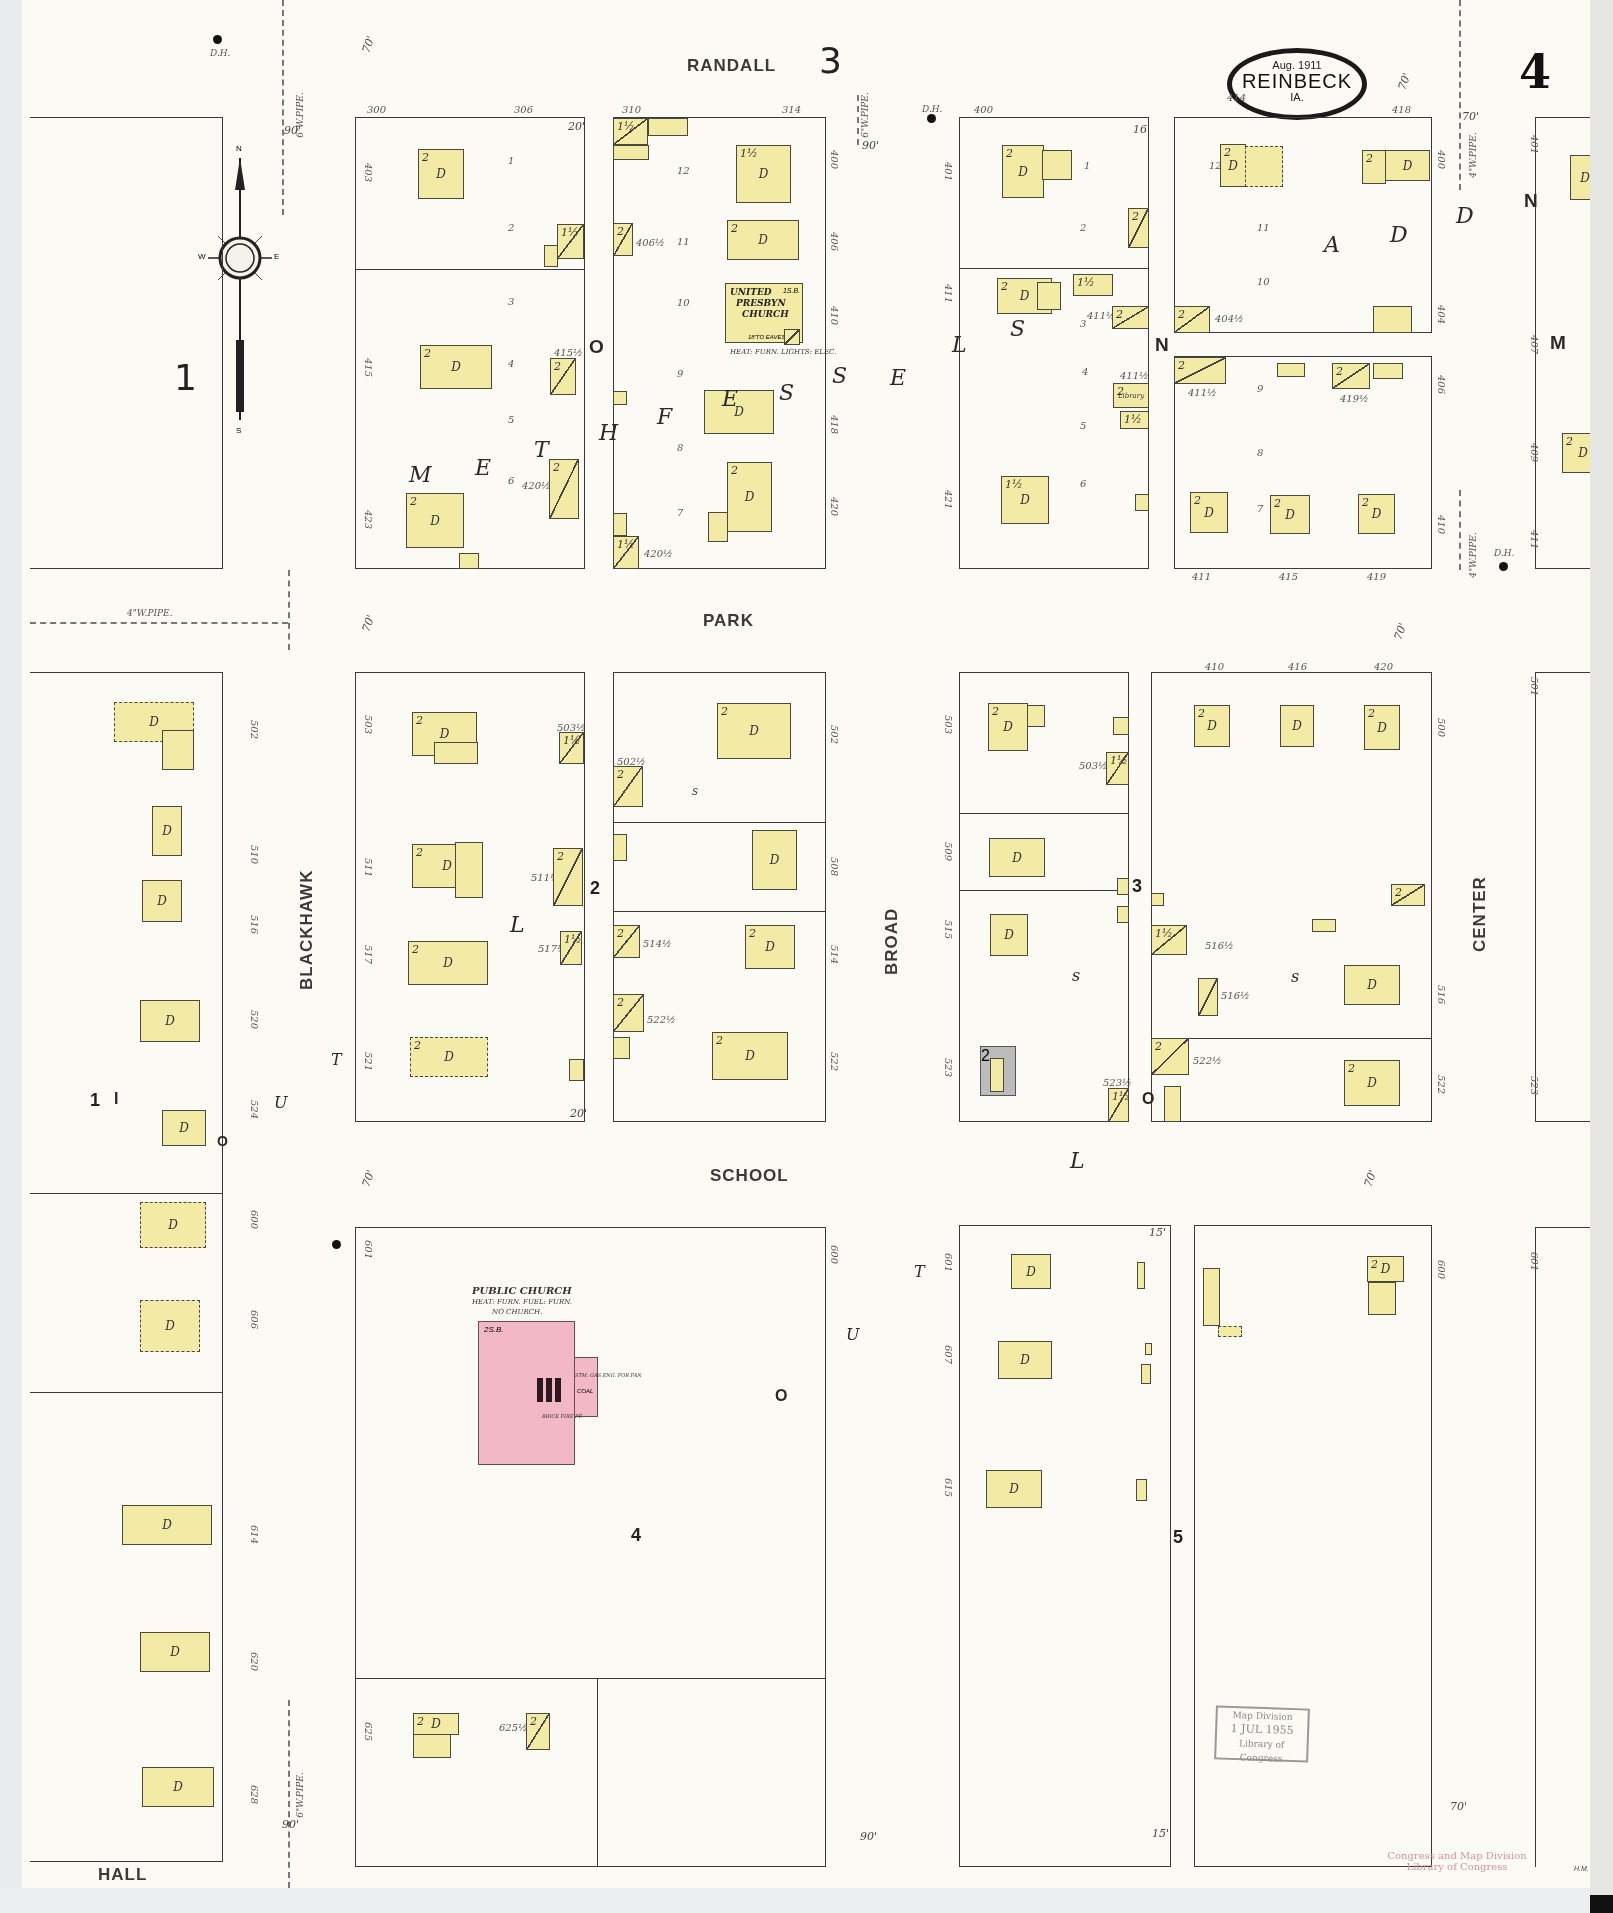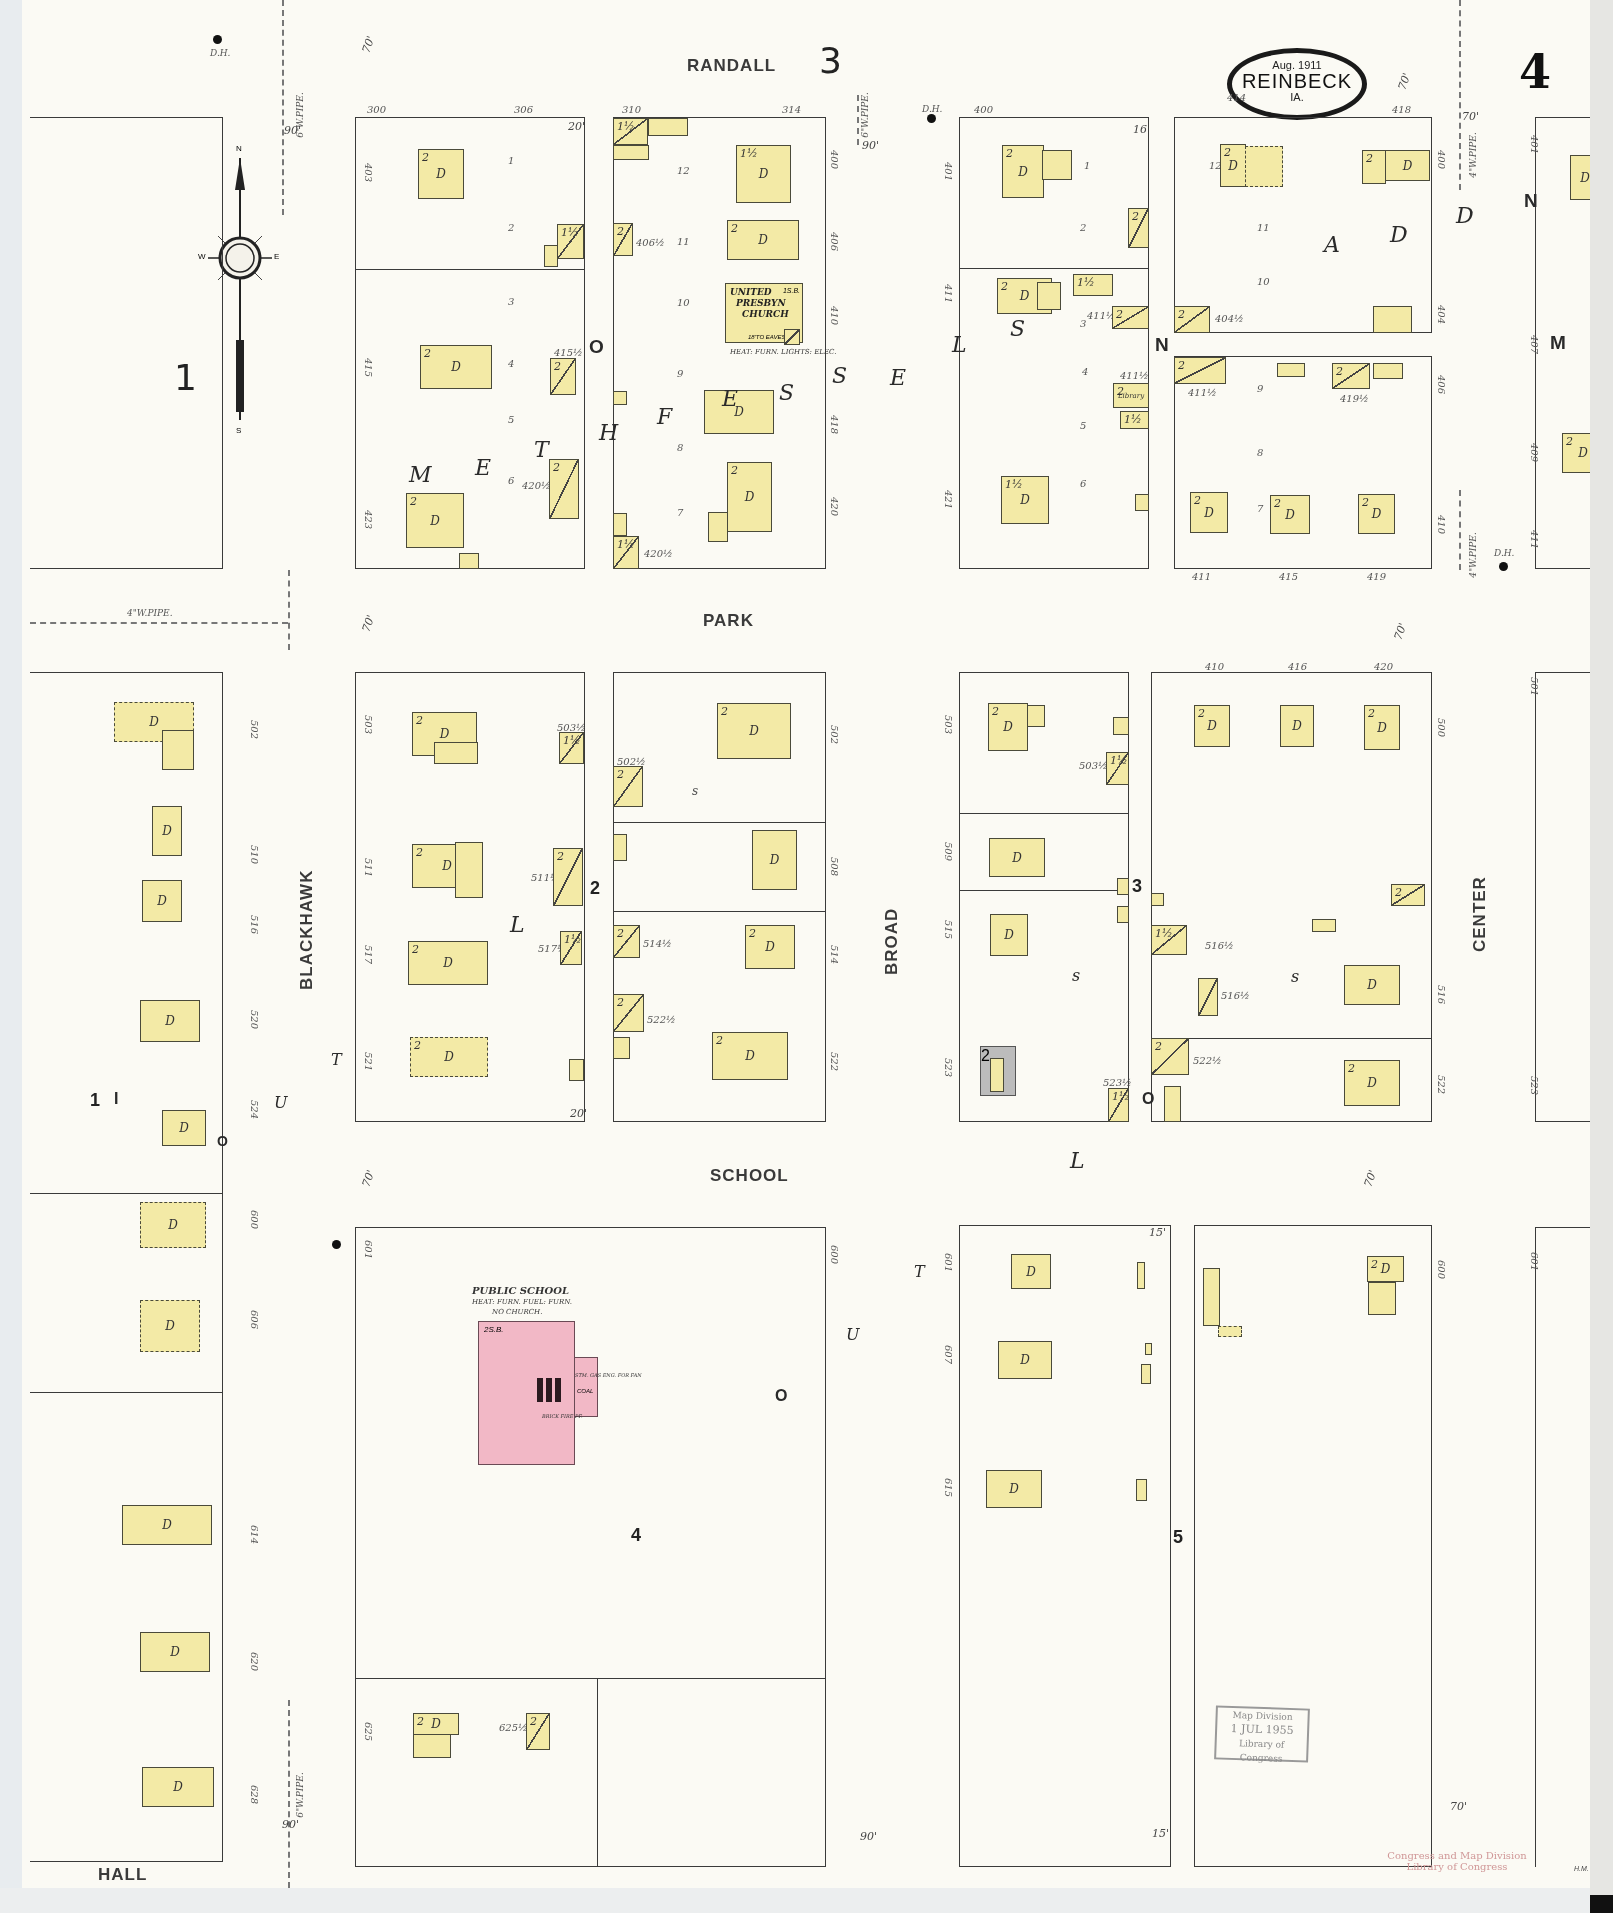--- a/index.html
+++ b/index.html
@@ -542,21 +542,21 @@
     </div>
 
   <div class="block" style="left:333px;top:1227px;width:471px;height:640px;"></div>
   <div class="hline" style="left:333px;top:1678px;width:471px;"></div>
   <div class="vline" style="left:575px;top:1678px;height:189px;"></div>
   <span class="blocknum" style="left:609px;top:1525px;">4</span>
   <span class="addr v" style="left:352px;top:1240px;">601</span>
   <span class="addr v" style="left:352px;top:1722px;">625</span>
   <span class="addr v" style="left:818px;top:1245px;">600</span>
 
-  <div class="note" style="left:450px;top:1285px;font-size:10px;font-weight:bold;">PUBLIC SCHOOL</div>
+  <div class="note" style="left:450px;top:1285px;font-size:10px;font-weight:bold;">PUBLIC CHURCH</div>
   <div class="note" style="left:450px;top:1298px;font-size:7px;">HEAT: FURN. FUEL: FURN.</div>
   <div class="note" style="left:470px;top:1308px;font-size:7px;">NO CHURCH.</div>
   <div class="school" style="left:456px;top:1321px;width:97px;height:144px;">
     <span style="position:absolute;left:5px;top:3px;font-size:8px;font-style:italic;">2S.B.</span>
     <div style="position:absolute;left:58px;top:56px;width:24px;height:24px;background:repeating-linear-gradient(90deg,#2a1a1f 0 6px,#f2b8c6 6px 9px);"></div>
   </div>
   <div class="school" style="left:552px;top:1357px;width:24px;height:60px;">
     <span style="position:absolute;left:2px;top:30px;font-size:6px;font-style:italic;">COAL</span>
   </div>
   <span class="note" style="left:553px;top:1372px;font-size:5px;">STM. GAS ENG. FOR FAN</span>

